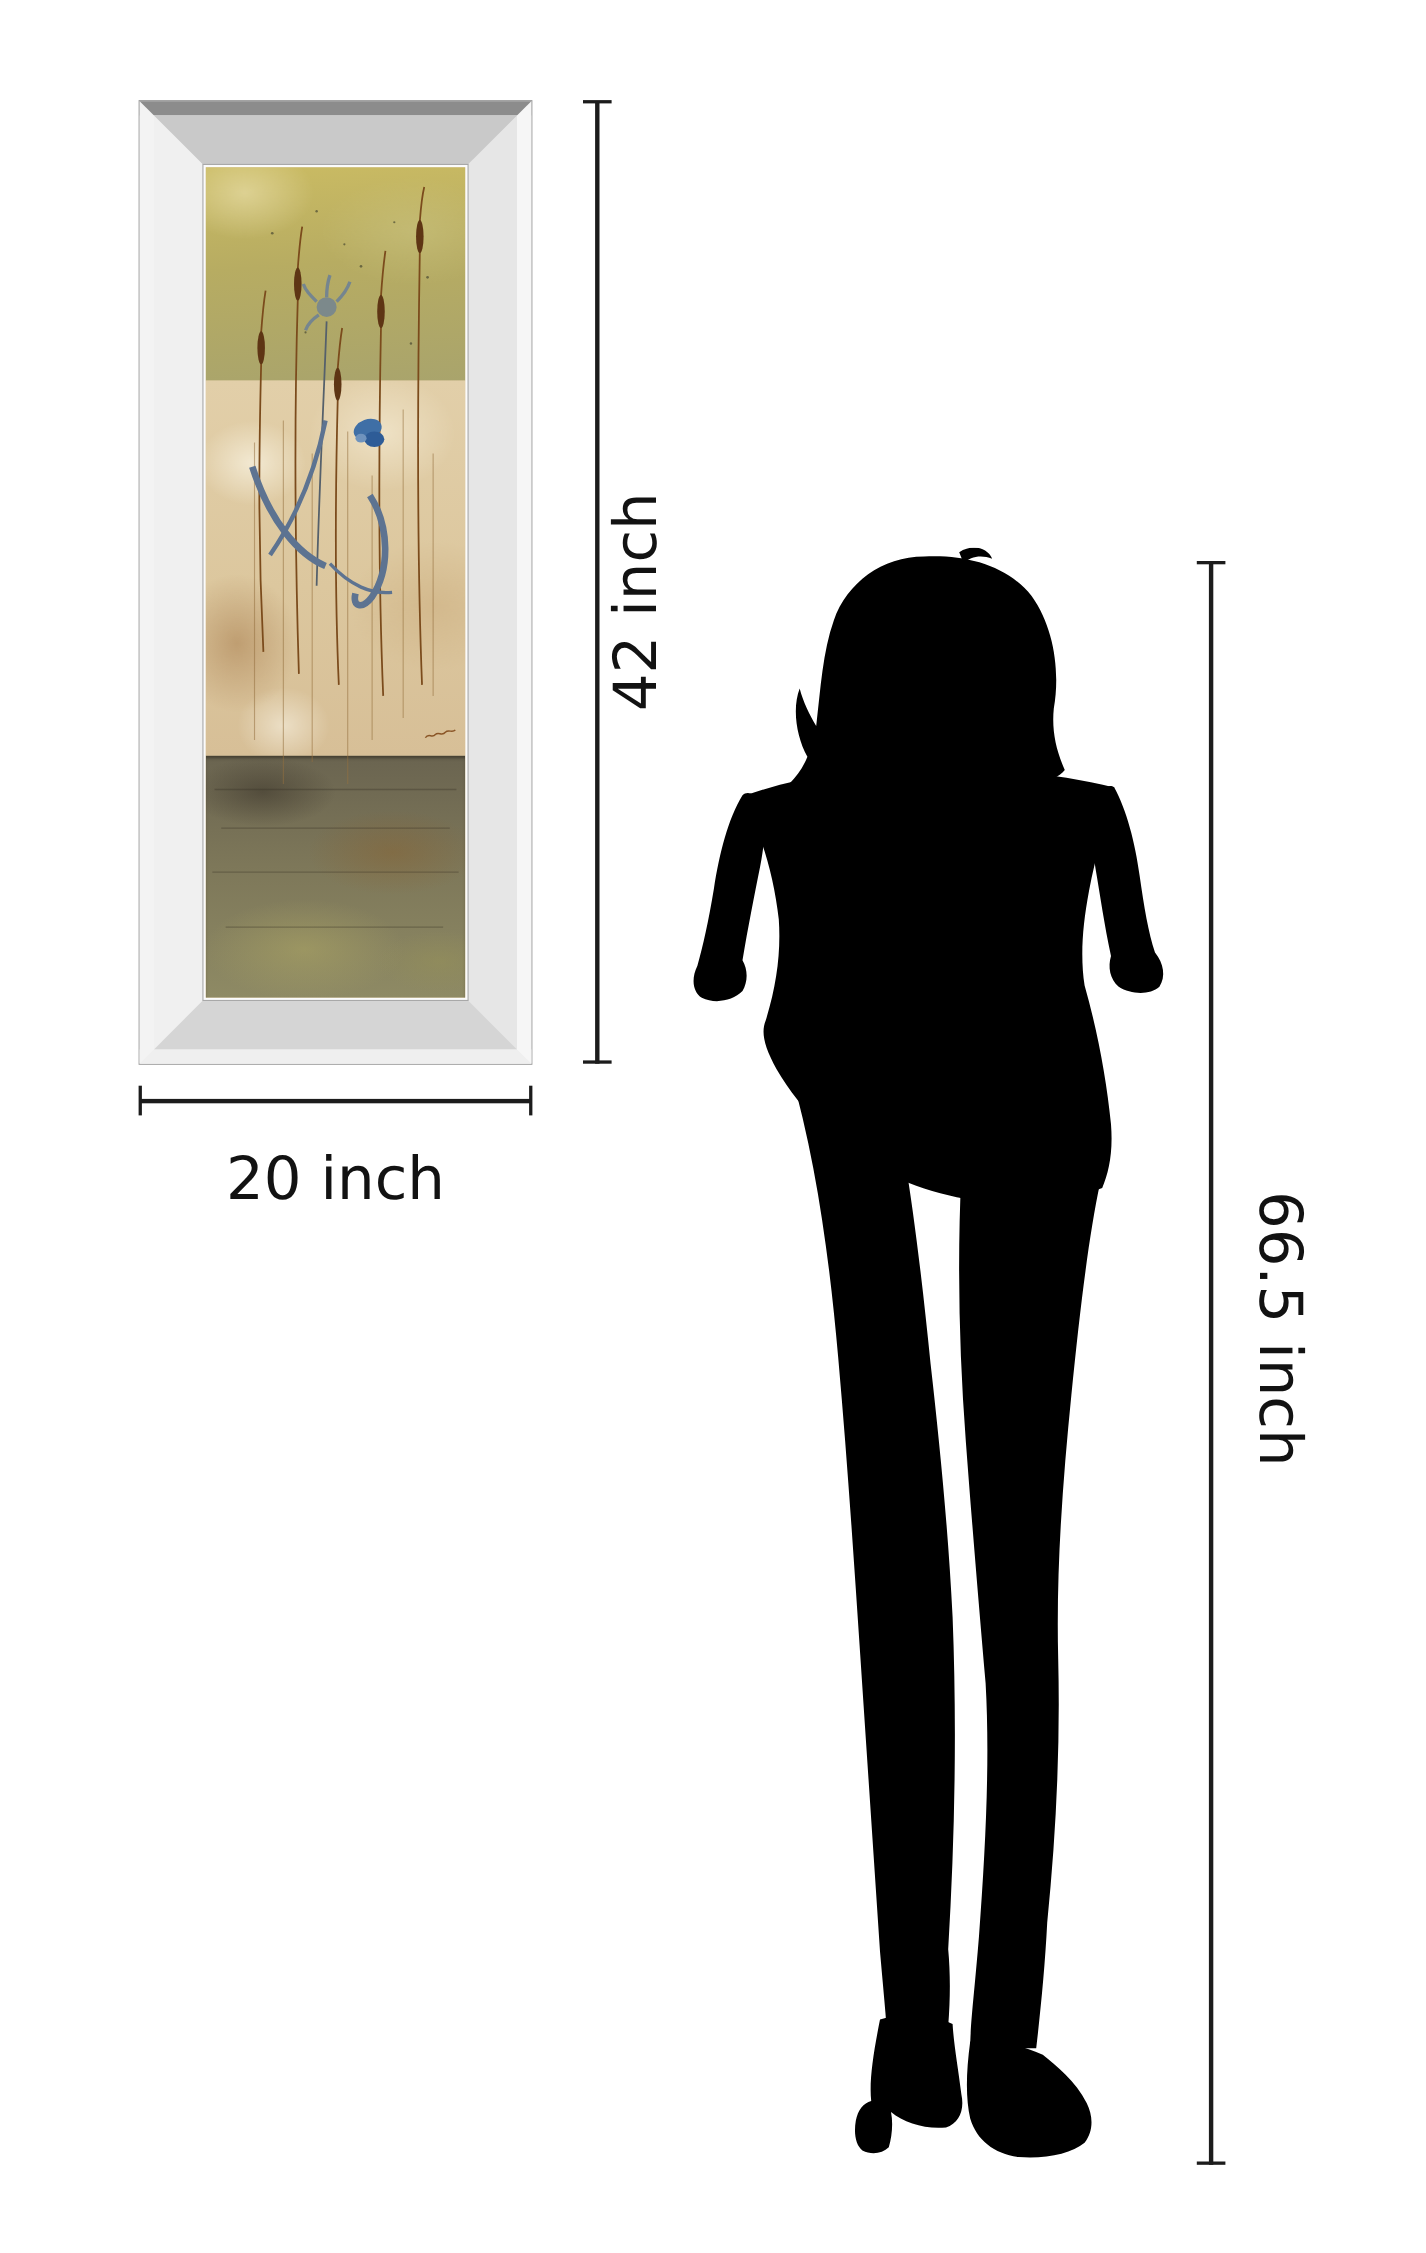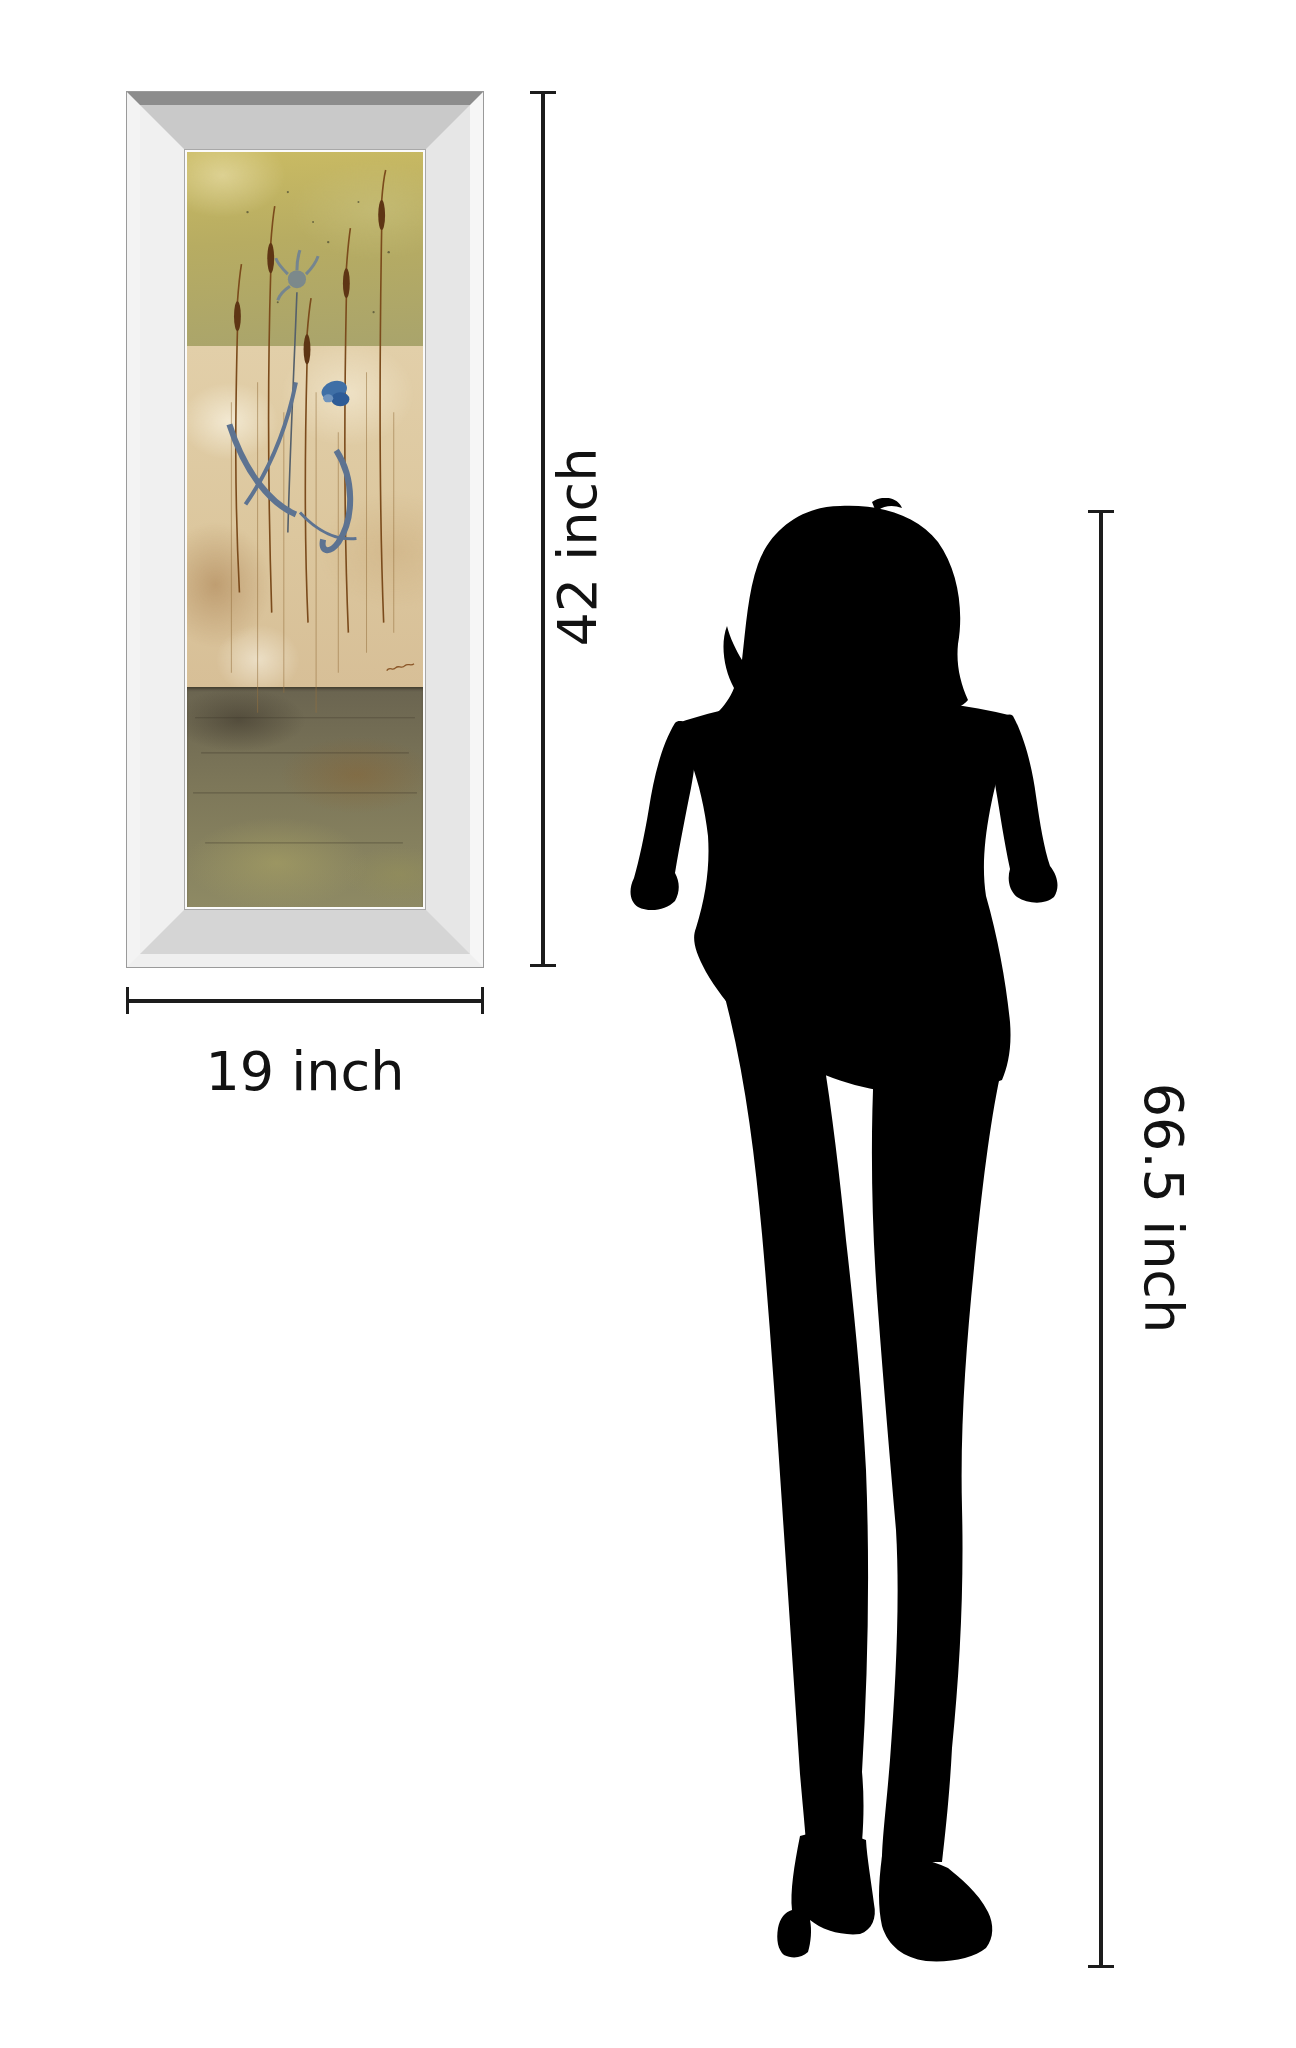--- a/index.html
+++ b/index.html
@@ -158,21 +158,21 @@
   </div>
 
   <div class="dim" style="left:541px;top:93px;width:4px;height:874px;"></div>
   <div class="dim" style="left:530px;top:91px;width:26px;height:3px;"></div>
   <div class="dim" style="left:530px;top:964px;width:26px;height:3px;"></div>
   <div class="dim-label rot-ccw" style="left:578px;top:547px;">42 inch</div>
 
   <div class="dim" style="left:128px;top:999px;width:354px;height:4px;"></div>
   <div class="dim" style="left:126px;top:987px;width:3px;height:27px;"></div>
   <div class="dim" style="left:481px;top:987px;width:3px;height:27px;"></div>
-  <div class="dim-label" style="left:305px;top:1072px;">19 inch</div>
+  <div class="dim-label" style="left:305px;top:1072px;">20 inch</div>
 
   <svg class="silhouette" viewBox="0 0 450 1475" preserveAspectRatio="none">
     <g fill="#000000">
 
       <path d="M210,8 C172,8 140,32 128,66 C118,94 116,128 112,162 C106,152 100,140 97,128
                C90,146 94,172 104,190 C100,200 94,208 88,214 C122,226 158,218 184,208
                C216,220 258,220 288,208 C312,216 330,212 338,202 C330,184 326,166 328,146
                C334,112 328,72 308,44 C286,16 248,6 210,8 Z"></path>
       <path d="M242,4 C254,-4 268,0 272,10 C262,6 252,8 246,14 Z"></path>
 

